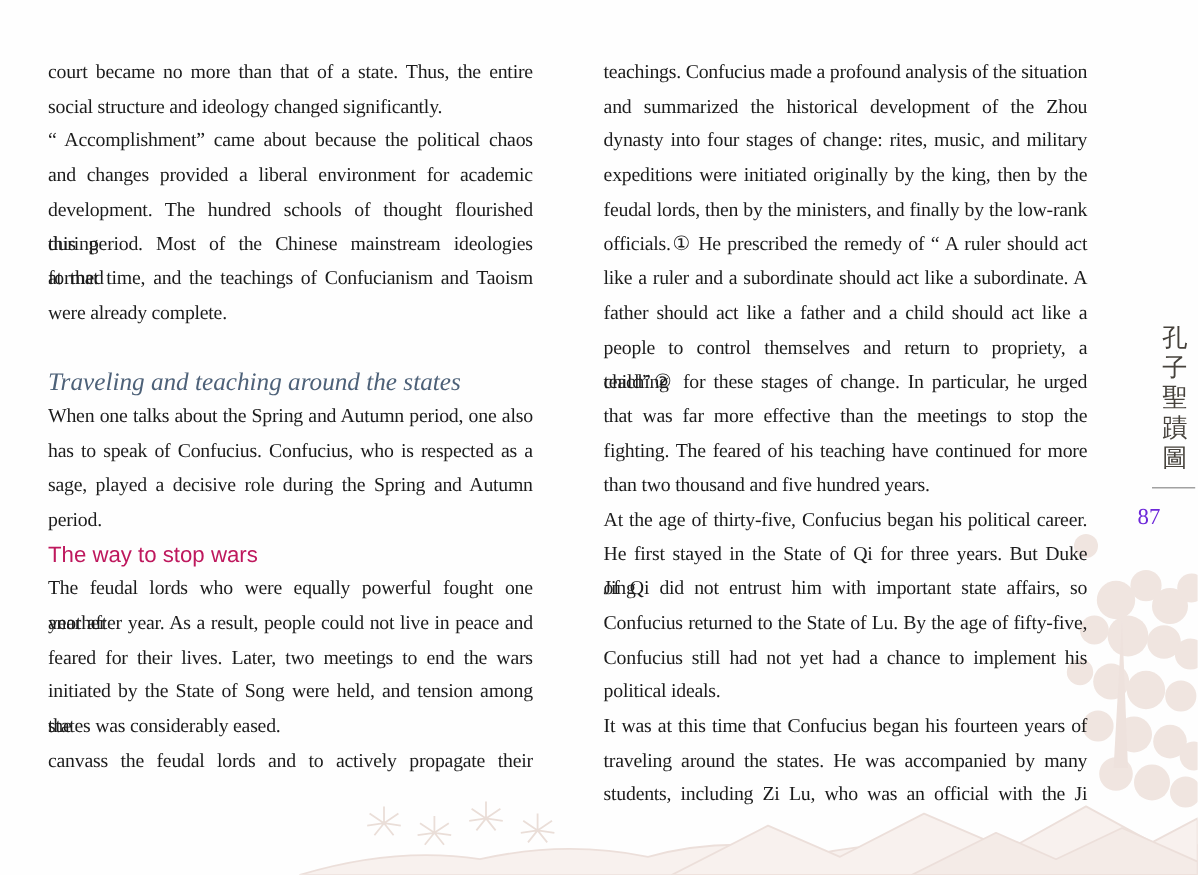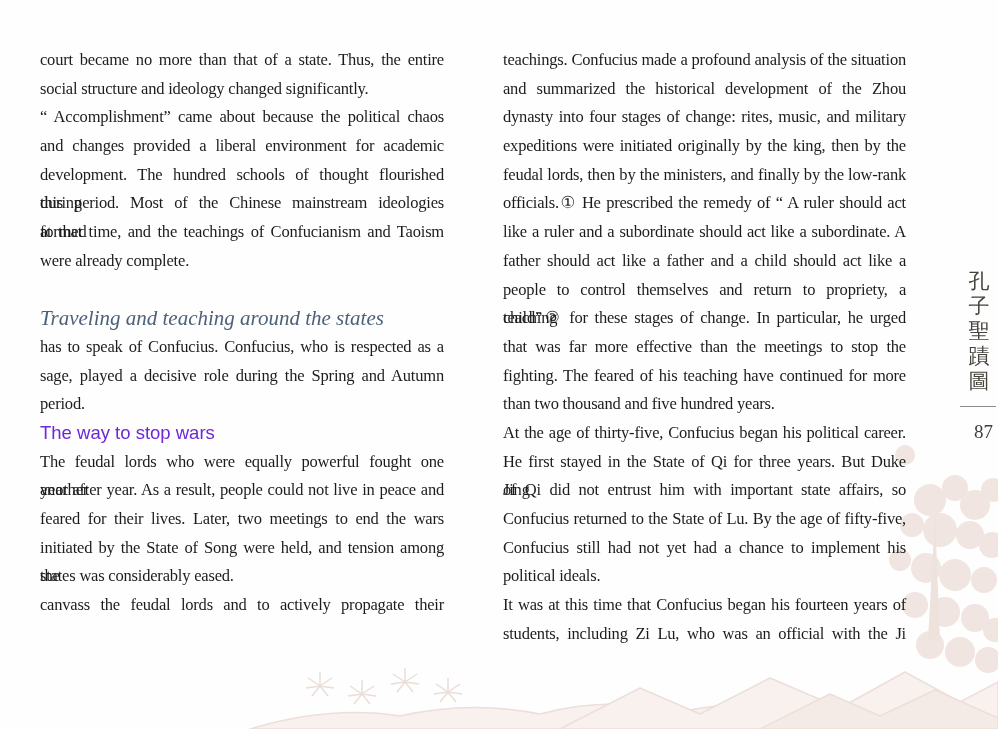--- a/index.html
+++ b/index.html
@@ -25,39 +25,39 @@
   .ln.la{text-align:center;text-align-last:left;}
   .ln.sp{text-align:left;text-align-last:left;}
   .ln.h1{
     font-size:21px;color:#4d6178;
     text-align:left;text-align-last:left;
     letter-spacing:0;
     font-style:italic;
   }
   .ln.h2{
     font-family:"Liberation Sans", sans-serif;
-    font-size:18.5px;color:#6d28d9;
+    font-size:18.5px;color:#be185d;
     text-align:left;text-align-last:left;
     letter-spacing:0;
   }
   .margin-block{position:absolute;z-index:1;}
   .v-title{
     right:7px;top:270px;width:24px;
     display:flex;flex-direction:column;align-items:center;gap:3px;
     color:#46423c;font-size:21px;line-height:22px;
     font-family:"Liberation Serif", serif;
   }
   .v-title span{display:block;}
   .margin-rule{
     right:2px;top:406px;width:36px;height:0;
     border-top:1px solid #8a8a8a;
   }
   .page-num{
-    right:5px;top:421px;width:30px;
-    text-align:right;color:#404040;font-size:19px;
+    right:20px;top:421px;width:30px;
+    text-align:left;color:#6d28d9;font-size:19px;
     font-family:"Liberation Serif", serif;
   }
 </style>
 </head>
 <body>
 
 <div class="page">
 
   <svg class="watermark" width="998" height="729" viewBox="0 0 998 729" aria-hidden="true">
     <g fill="#f8f1ee" stroke="#ecdfda" stroke-width="1.5" stroke-linejoin="round">
@@ -108,20 +108,21 @@
       <div class="ln">court became no more than that of a state. Thus, the entire</div>
       <div class="ln la">social structure and ideology changed significantly.</div>
       <div class="ln">“ Accomplishment” came about because the political chaos</div>
       <div class="ln">and changes provided a liberal environment for academic</div>
       <div class="ln">development. The hundred schools of thought flourished during</div>
       <div class="ln">this period. Most of the Chinese mainstream ideologies formed</div>
       <div class="ln">at that time, and the teachings of Confucianism and Taoism</div>
       <div class="ln la">were already complete.</div>
       <div class="ln sp"></div>
       <div class="ln h1">Traveling and teaching around the states</div>
+      <div class="ln">When one talks about the Spring and Autumn period, one also</div>
       <div class="ln">has to speak of Confucius. Confucius, who is respected as a</div>
       <div class="ln">sage, played a decisive role during the Spring and Autumn</div>
       <div class="ln la">period.</div>
       <div class="ln h2">The way to stop wars</div>
       <div class="ln">The feudal lords who were equally powerful fought one another</div>
       <div class="ln">year after year. As a result, people could not live in peace and</div>
       <div class="ln">feared for their lives. Later, two meetings to end the wars</div>
       <div class="ln">initiated by the State of Song were held, and tension among the</div>
       <div class="ln la">states was considerably eased.</div>
       <div class="ln">canvass the feudal lords and to actively propagate their</div>
@@ -141,20 +142,21 @@
       <div class="ln">that was far more effective than the meetings to stop the</div>
       <div class="ln">fighting. The feared of his teaching have continued for more</div>
       <div class="ln la">than two thousand and five hundred years.</div>
       <div class="ln">At the age of thirty-five, Confucius began his political career.</div>
       <div class="ln">He first stayed in the State of Qi for three years. But Duke Jing</div>
       <div class="ln">of Qi did not entrust him with important state affairs, so</div>
       <div class="ln">Confucius returned to the State of Lu. By the age of fifty-five,</div>
       <div class="ln">Confucius still had not yet had a chance to implement his</div>
       <div class="ln la">political ideals.</div>
       <div class="ln">It was at this time that Confucius began his fourteen years of</div>
+      <div class="ln">traveling around the states. He was accompanied by many</div>
       <div class="ln">students, including Zi Lu, who was an official with the Ji</div>
     </div>
 
   <div class="margin-block v-title">
       <span>孔</span>
       <span>子</span>
       <span>聖</span>
       <span>蹟</span>
       <span>圖</span>
     </div>

